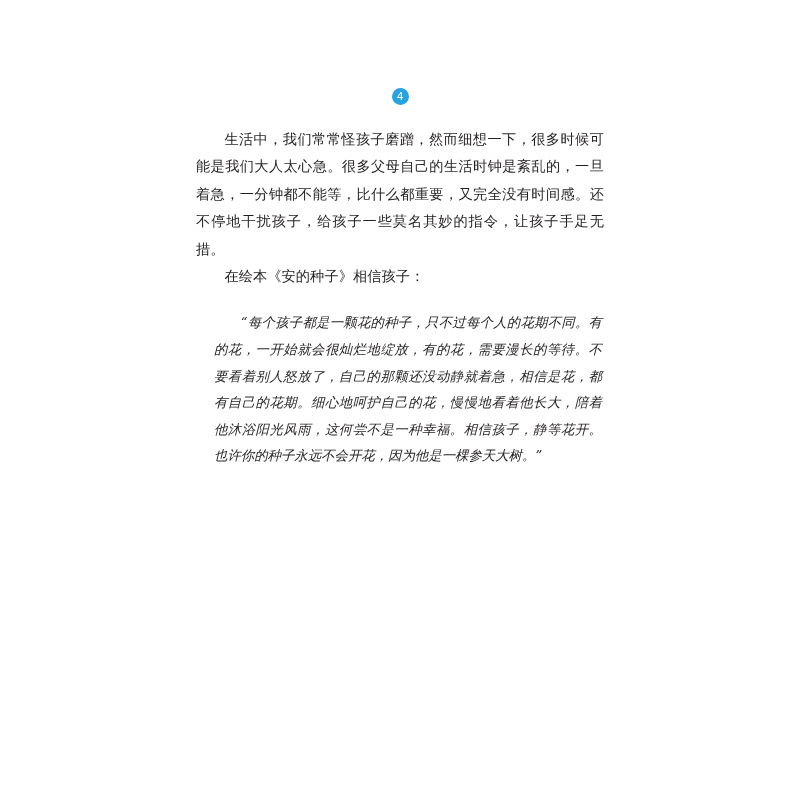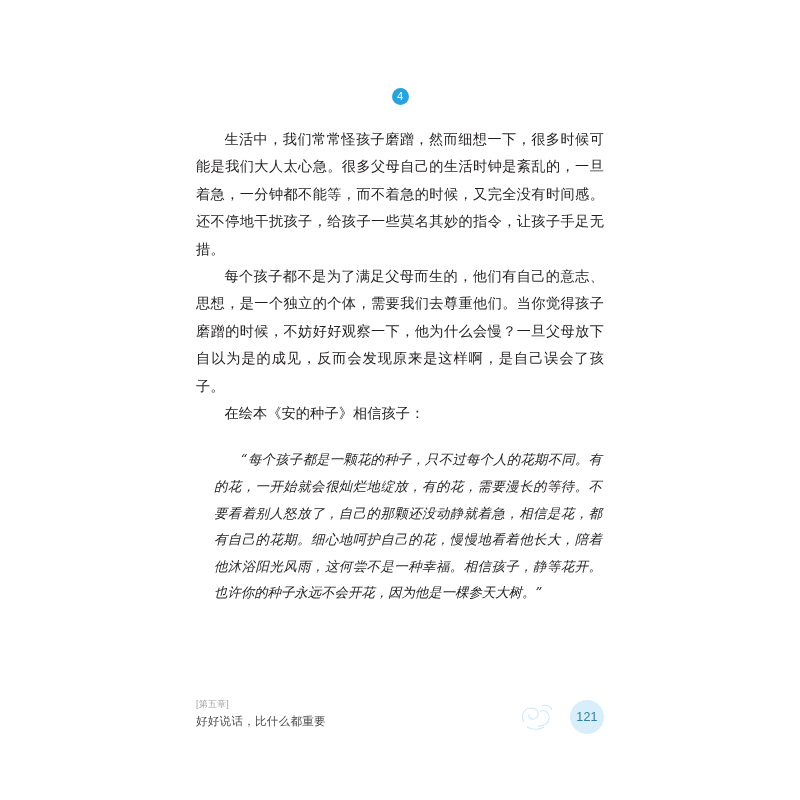--- a/index.html
+++ b/index.html
@@ -146,40 +146,22 @@
 </head>
 <body>
 
 <div class="page">
 
   <div class="top-ornament">
     <div class="circle-num">4</div>
   </div>
 
   <div class="content">
-    <p class="para">生活中，我们常常怪孩子磨蹭，然而细想一下，很多时候可能是我们大人太心急。很多父母自己的生活时钟是紊乱的，一旦着急，一分钟都不能等，而不着急的时候，又完全没有时间感。还不停地干扰孩子，给孩子一些莫名其妙的指令，让孩子手足无措。</p>
-    <p class="para">每个孩子都不是为了满足父母而生的，他们有自己的意志、思想，是一个独立的个体，需要我们去尊重他们。当你觉得孩子磨蹭的时候，不妨好好观察一下，他为什么会慢？一旦父母放下自以为是的成见，反而会发现原来是这样啊，是自己误会了孩子。</p>
+    <p class="para">生活中，我们常常怪孩子磨蹭，然而细想一下，很多时候可能是我们大人太心急。很多父母自己的生活时钟是紊乱的，一旦着急，一分钟都不能等，比什么都重要，又完全没有时间感。还不停地干扰孩子，给孩子一些莫名其妙的指令，让孩子手足无措。</p>
     <p class="para">在绘本《安的种子》相信孩子：</p>
 
     <div class="quote-block">
       <p>“每个孩子都是一颗花的种子，只不过每个人的花期不同。有的花，一开始就会很灿烂地绽放，有的花，需要漫长的等待。不要看着别人怒放了，自己的那颗还没动静就着急，相信是花，都有自己的花期。细心地呵护自己的花，慢慢地看着他长大，陪着他沐浴阳光风雨，这何尝不是一种幸福。相信孩子，静等花开。也许你的种子永远不会开花，因为他是一棵参天大树。”</p>
     </div>
   </div>
 
-  <div class="footer">
-    <div class="footer-chapter">[第五章]</div>
-    <div class="footer-title">好好说话，比什么都重要</div>
-    <div class="footer-mark">
-      <svg class="swirl" viewBox="0 0 36 34">
-        <g fill="none" stroke="#9fd4ef" stroke-width="1.1">
-          <path d="M6 22 C2 16, 6 8, 13 8 C19 8, 22 13, 19 17 C16 21, 10 19, 11 14"></path>
-          <path d="M20 26 C26 27, 32 22, 31 16 C30 11, 25 9, 22 12"></path>
-          <path d="M9 27 C14 30, 22 30, 26 27"></path>
-          <path d="M24 6 C28 4, 33 6, 34 10"></path>
-        </g>
-      </svg>
-      <div class="pagenum-circle">
-        <span class="pagenum">121</span>
-      </div>
-    </div>
-  </div>
 
 </div>
 
 </body></html>

